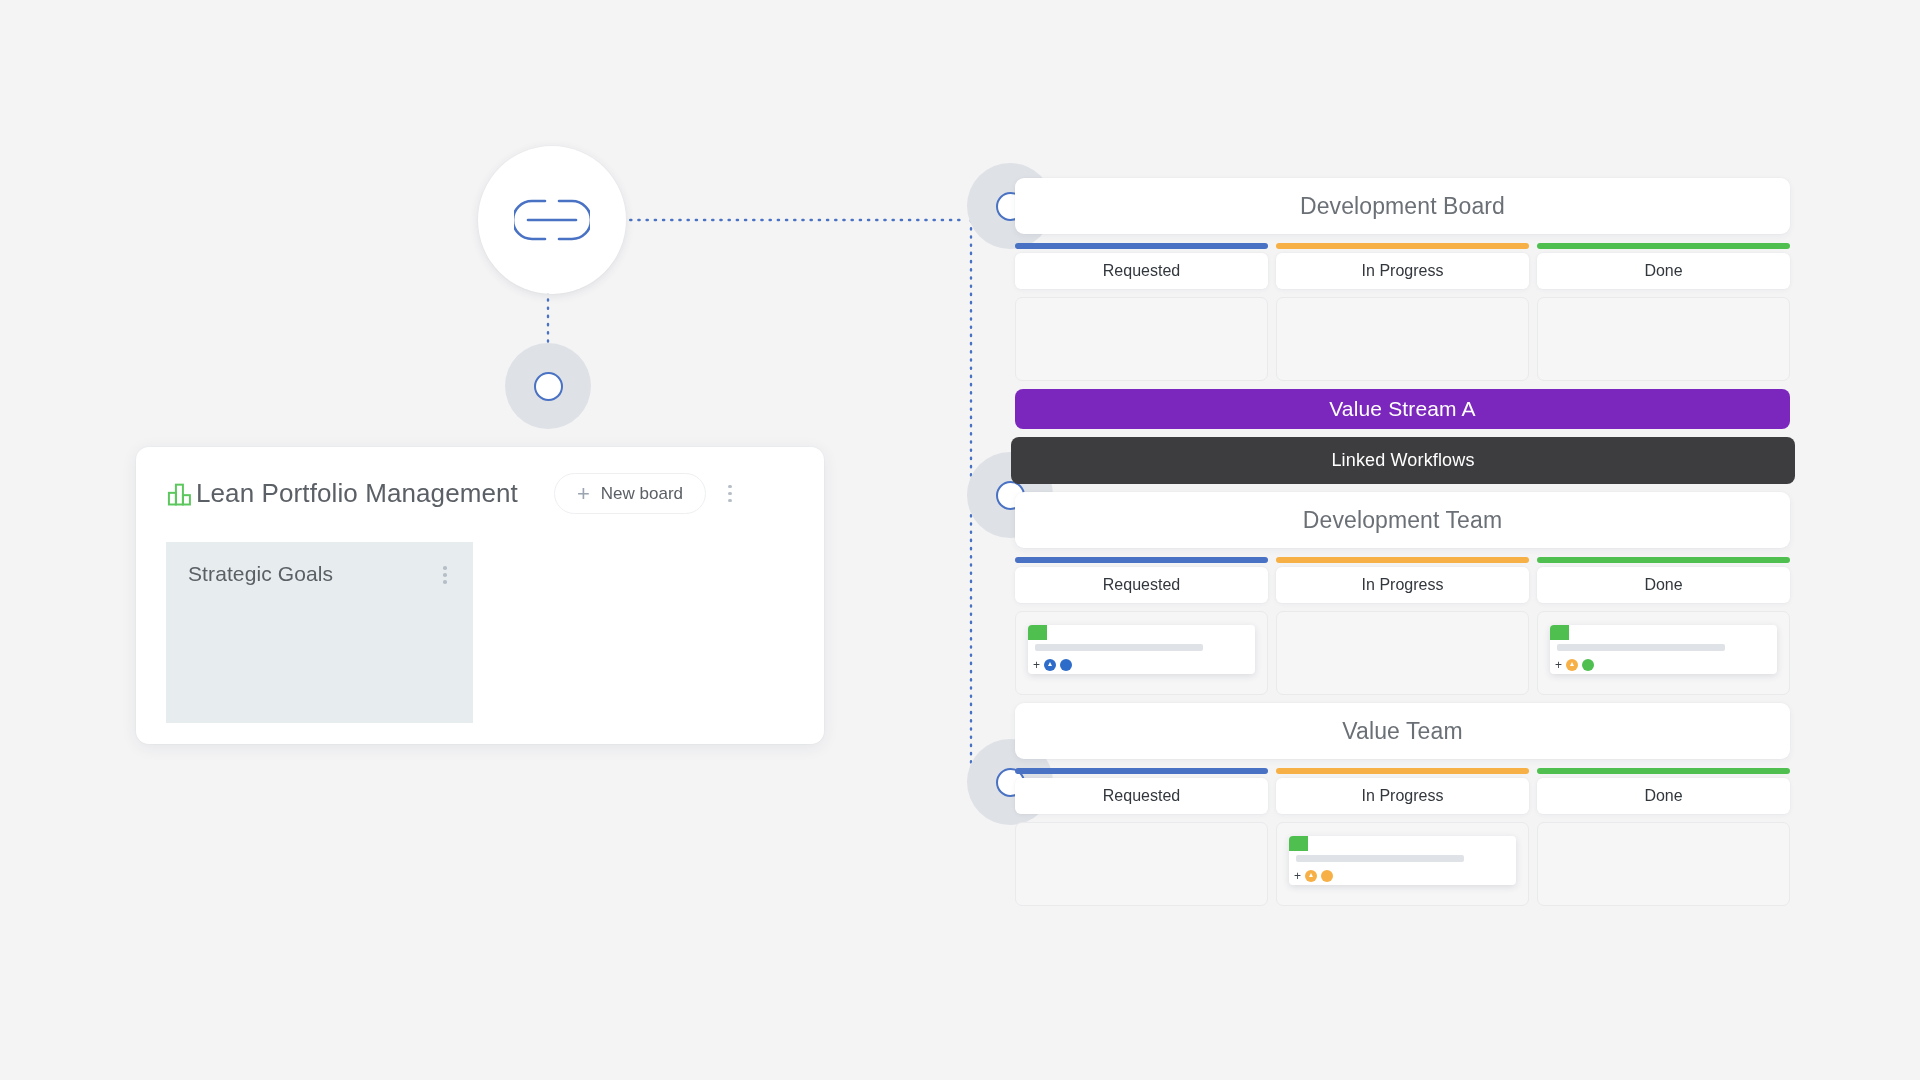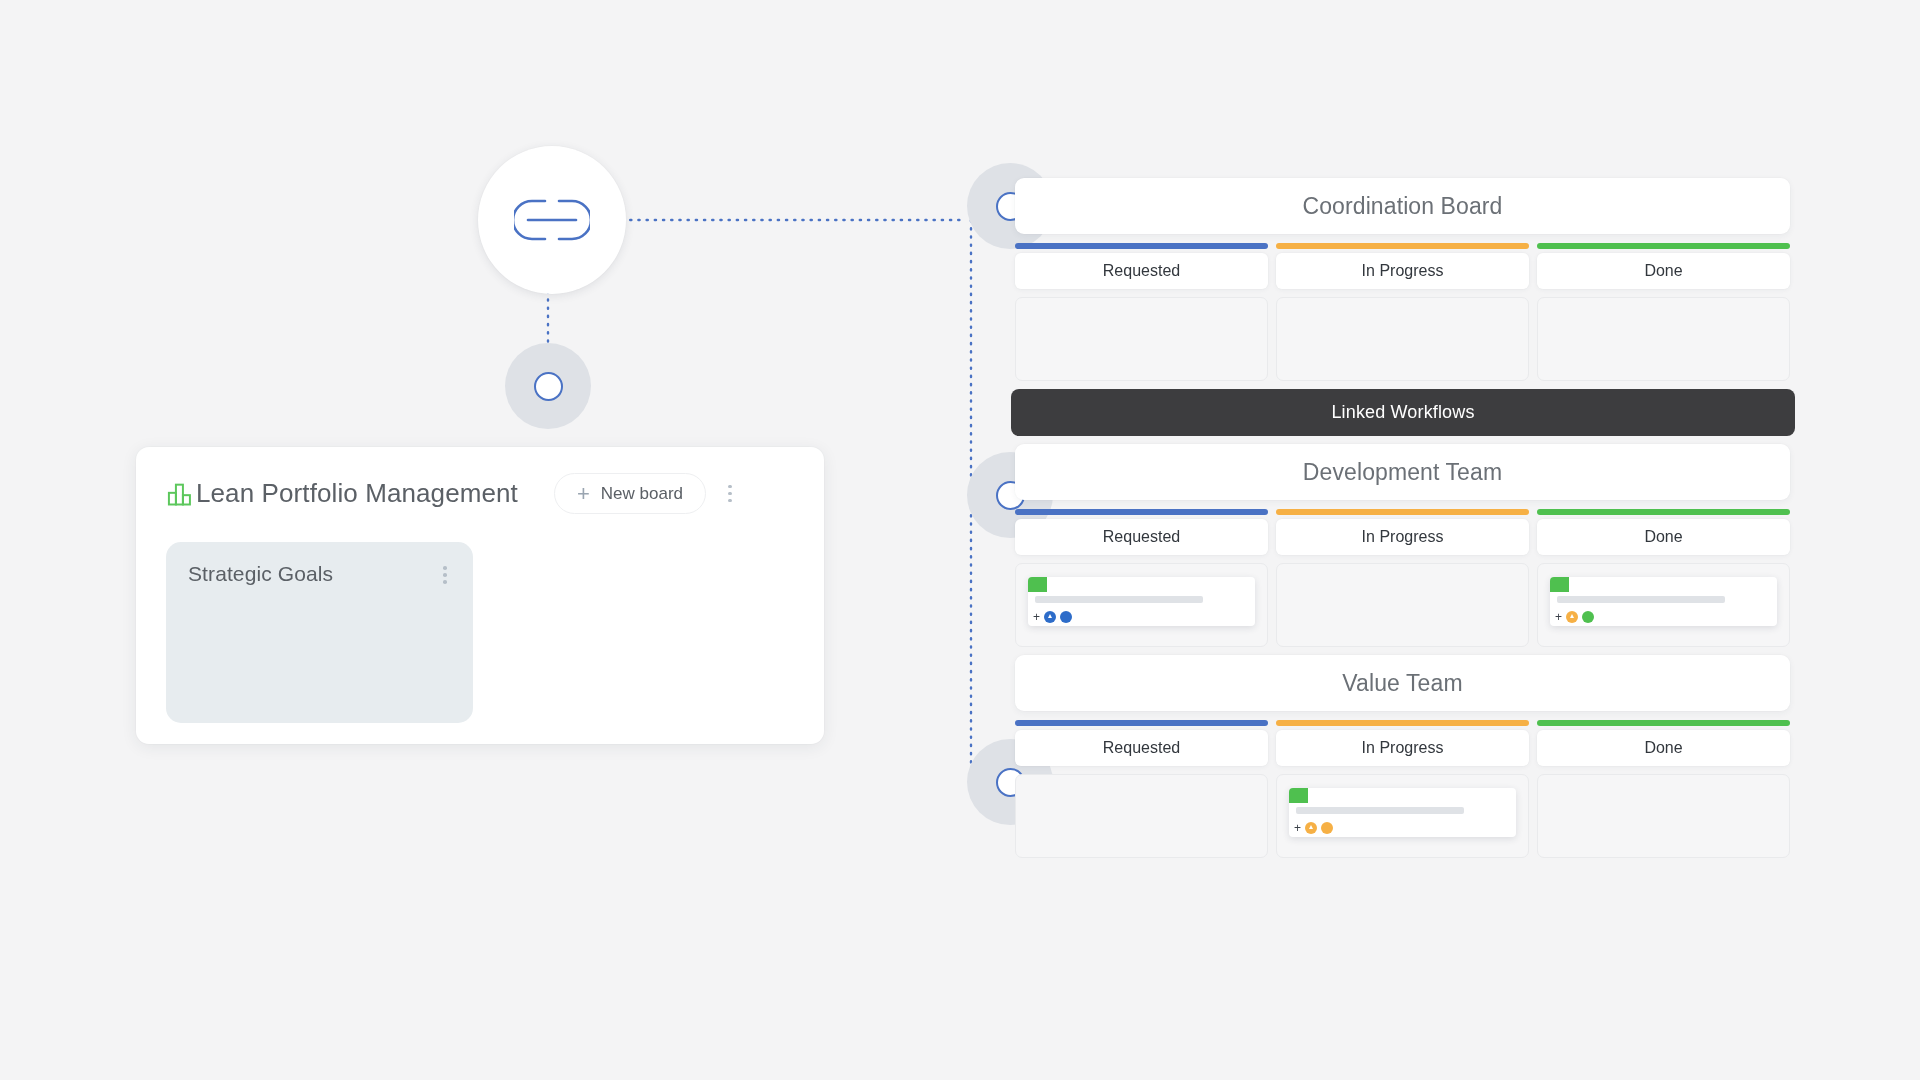--- a/index.html
+++ b/index.html
@@ -45,21 +45,21 @@
     margin-left: 36px; height: 41px; padding: 0 22px;
     display: inline-flex; align-items: center; gap: 11px;
     border: 1px solid #eeeff1; border-radius: 22px; background: #fff;
     font-size: 17px; color: #5b6066; cursor: pointer; white-space: nowrap;
   }
   .plus-glyph { color: #9aa5b1; font-size: 22px; line-height: 1; font-weight: 300; }
   .kebab { margin-left: 18px; display: flex; flex-direction: column; gap: 3.5px; cursor: pointer; padding: 4px; }
   .kebab i { width: 3.6px; height: 3.6px; border-radius: 50%; background: #b6bfc8; display: block; }
 
   .lpm-cols { display: flex; gap: 21px; padding: 28px 30px 0 30px; }
-  .lpm-col { width: 307px; height: 181px; border-radius: 15px; padding: 20px 22px 0 22px;
+  .lpm-col { width: 307px; height: 181px; border-radius: 0; padding: 20px 22px 0 22px;
              display: flex; align-items: flex-start; justify-content: space-between; }
   .lpm-col.goals { background: #e7ecef; }
   .lpm-col.projects { background: #fbdfca; }
   .lpm-col-label { font-size: 21px; color: #5b6066; letter-spacing: .1px; white-space: nowrap; }
 
   
   .board-stack { position: absolute; left: 1015px; top: 178px; width: 775px; }
 
   .board-title {
     background: #ffffff; border-radius: 9px; height: 56px;
@@ -189,37 +189,40 @@
           <i></i>
           <i></i>
           <i></i>
         </div>
       </div>
     </div>
   </div>
 
   <div class="board-stack">
 
-    <div class="board-title">Coordination Board</div>
+    <div class="board-title">Development Board</div>
     <div class="col-row accents">
       <span class="accent" style="background:#4a72c4"></span>
       <span class="accent" style="background:#f6b045"></span>
       <span class="accent" style="background:#4fc04f"></span>
     </div>
     <div class="col-row heads">
       <div class="col-head">Requested</div>
       <div class="col-head">In Progress</div>
       <div class="col-head">Done</div>
     </div>
     <div class="lane-row">
       <div class="lane-cell tall"></div>
       <div class="lane-cell tall"></div>
       <div class="lane-cell tall"></div>
     </div>
 
+    <div class="stream-bar" style="background:#7b27bd">
+      <span>Value Stream A</span>
+    </div>
     <div class="stream-bar wide" style="background:#3d3d3f">
       <span>Linked Workflows</span>
     </div>
 
     <div class="board-title" style="margin-top:8px">Development Team</div>
     <div class="col-row accents">
       <span class="accent" style="background:#4a72c4"></span>
       <span class="accent" style="background:#f6b045"></span>
       <span class="accent" style="background:#4fc04f"></span>
     </div>

